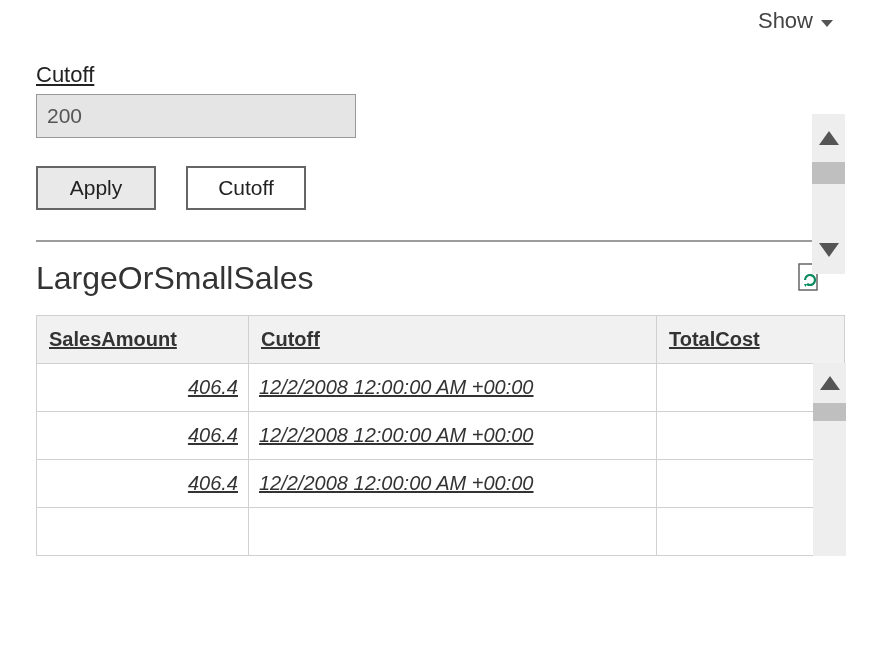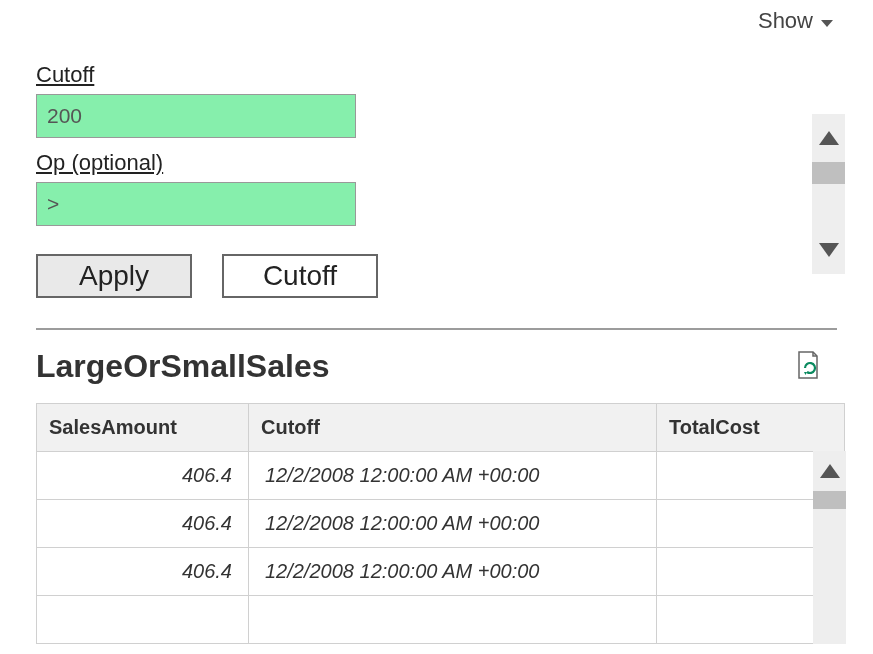--- a/index.html
+++ b/index.html
@@ -47,34 +47,34 @@
       font-weight: 400;
       text-decoration: underline;
     }
     .field-input {
       width: 320px;
       height: 44px;
       border: 1px solid #999;
       padding: 4px 10px;
       font-size: 21px;
       color: #555;
-      background: #86efac;
+      background: #e5e5e5;
       outline: none;
     }
     .button-row {
       display: flex;
       gap: 30px;
       margin-top: 28px;
     }
     .btn {
-      width: 156px;
+      width: 120px;
       height: 44px;
       border: 2px solid #666;
       background: #fff;
-      font-size: 28px;
+      font-size: 21px;
       color: #222;
       cursor: pointer;
       display: flex;
       align-items: center;
       justify-content: center;
     }
     .btn.apply { background: #e9e9e9; }
 
     
     .vscroll {
@@ -115,48 +115,49 @@
     }
 
     .result-header {
       display: flex;
       align-items: center;
       justify-content: space-between;
       padding: 0 54px 12px 36px;
     }
     .query-title {
       font-size: 32px;
-      font-weight: 700;
+      font-weight: 400;
       color: #333;
     }
     .refresh-icon svg { width: 24px; height: 28px; }
 
     .table-wrap {
       margin: 6px 28px 0 36px;
       position: relative;
+      text-decoration: underline;
     }
     table {
       border-collapse: collapse;
       width: 100%;
       table-layout: fixed;
     }
     th, td {
       border: 1px solid #d0d0d0;
       height: 48px;
       font-size: 20px;
     }
     th {
       background: #f1f1f1;
       text-align: left;
       padding: 0 12px;
       font-weight: 700;
       color: #333;
     }
     td {
-      padding: 0 16px;
+      padding: 0 10px;
       font-style: italic;
       color: #333;
       text-align: right;
     }
     td.datecell { text-align: left; padding-right: 14px; }
 
     col.c1 { width: 212px; }
     col.c2 { width: 408px; }
     col.c3 { width: auto; }
 
@@ -179,24 +180,20 @@
 <div class="topbar">
   <span class="show-label">Show</span>
   <span class="dropdown-arrow"></span>
 </div>
 
 <div class="form-scroll-wrap">
   <div class="form-area">
     <div class="field">
       <label class="field-label">Cutoff</label>
       <input class="field-input" type="text" value="200" style="">
-    </div>
-    <div class="field">
-      <label class="field-label">Op (optional)</label>
-      <input class="field-input" type="text" value="&gt;" style="">
     </div>
     <div class="button-row">
       <button class="btn apply">Apply</button>
       <button class="btn">Cutoff</button>
     </div>
   </div>
 
   <div class="vscroll">
     <div class="vbtn">
       <svg viewBox="0 0 20 14">

